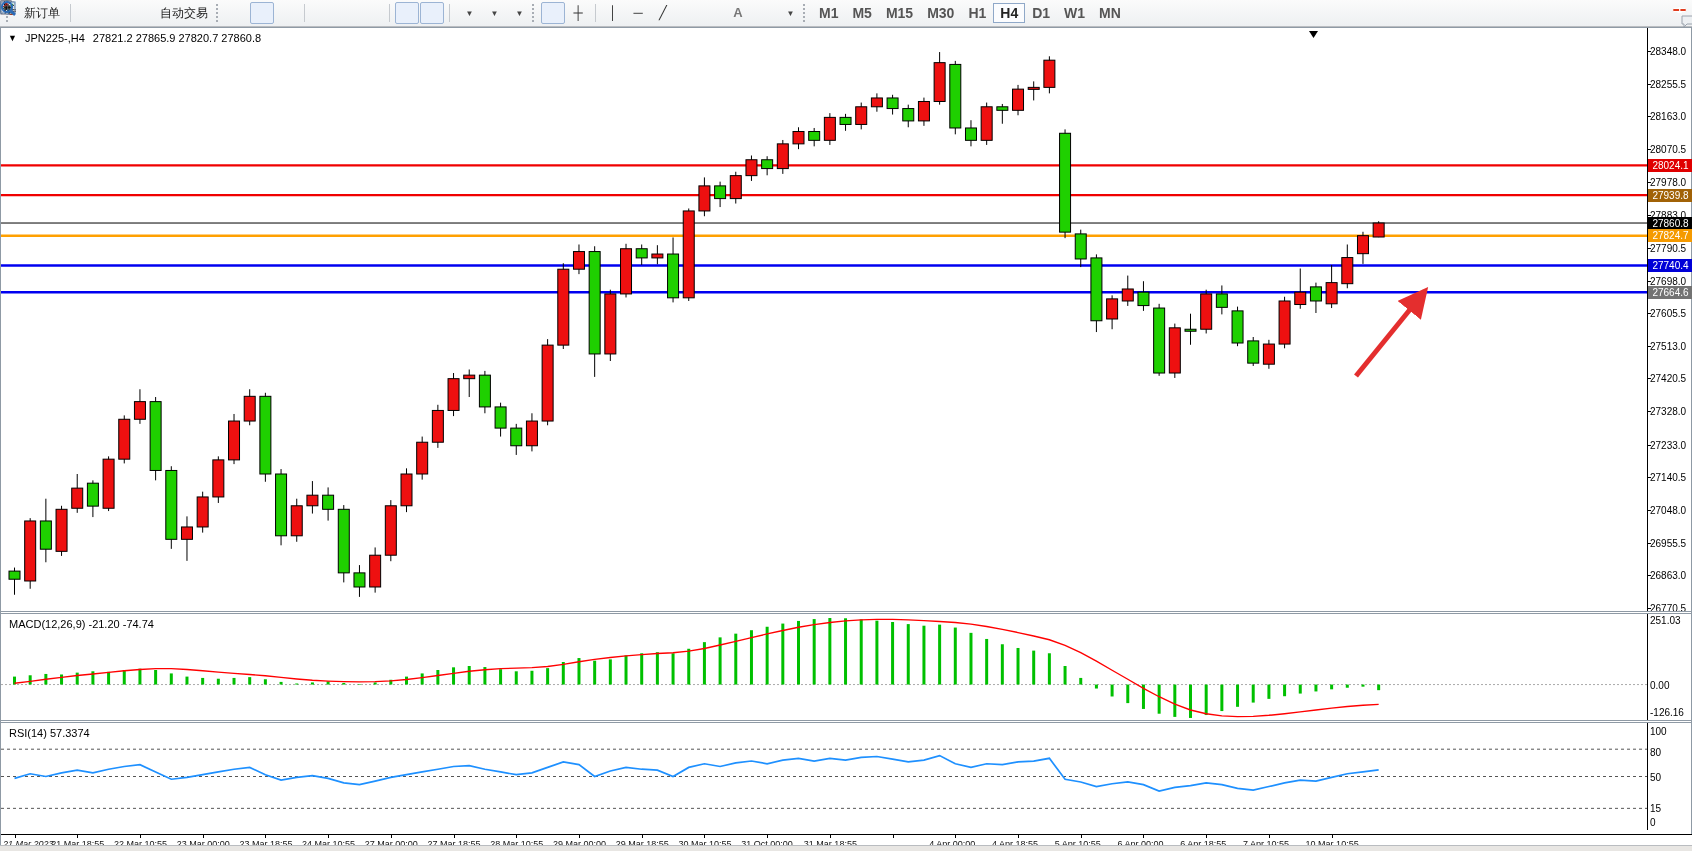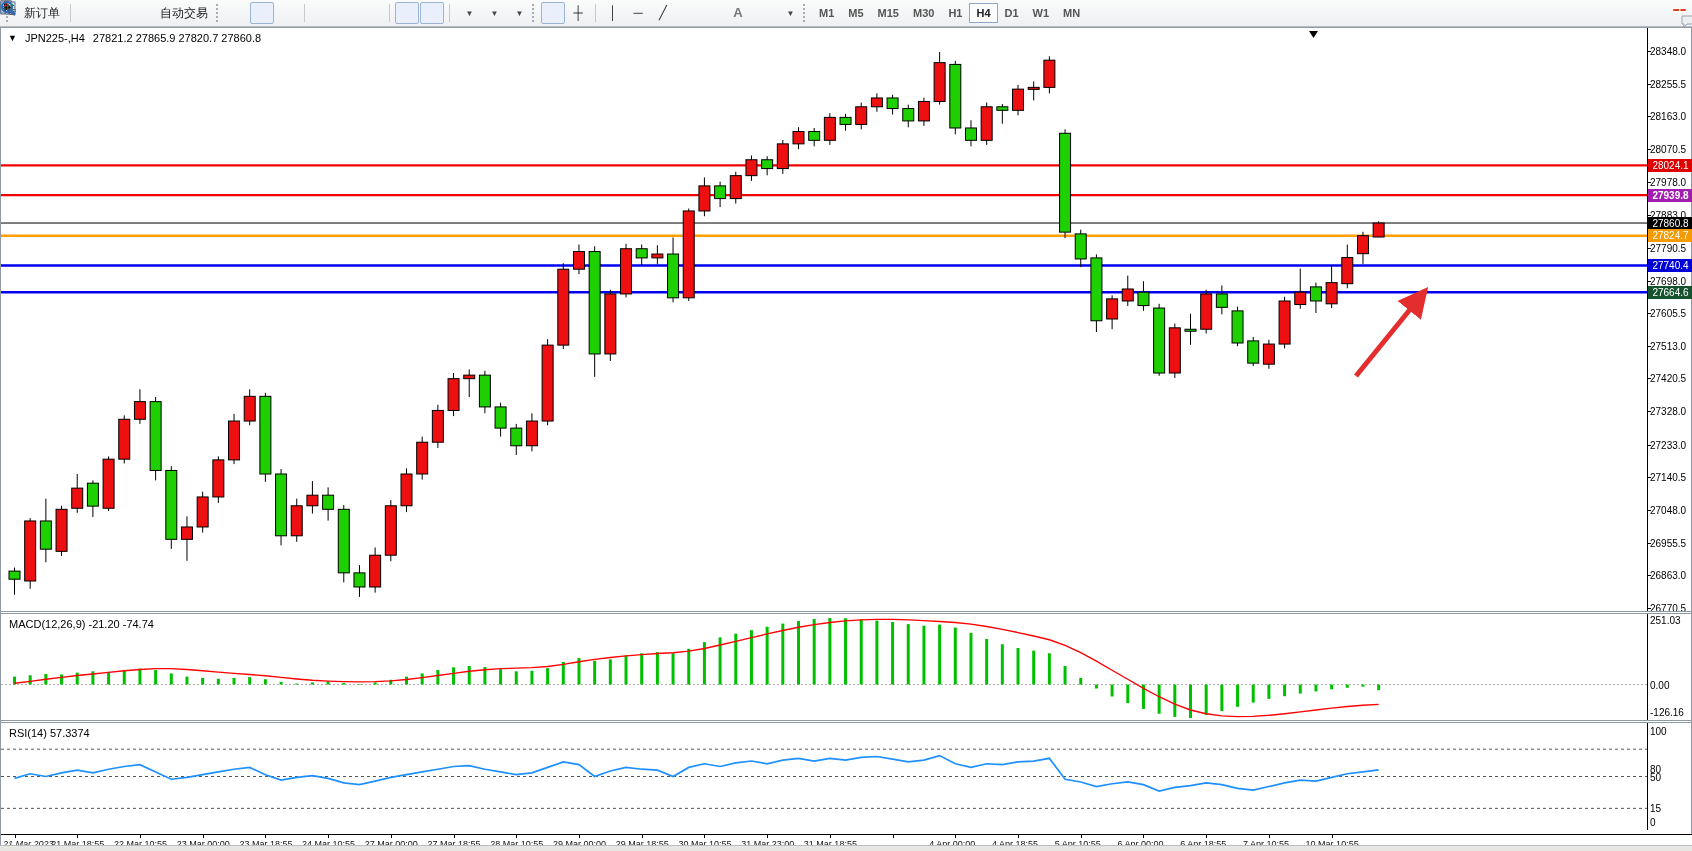--- a/index.html
+++ b/index.html
@@ -5,21 +5,21 @@
   html,body{margin:0;padding:0;background:#d4d0c8;}
   *{box-sizing:border-box;}
   #app{position:relative;width:1692px;height:851px;background:#fff;font-family:"Liberation Sans",sans-serif;overflow:hidden;}
   
   #toolbar{position:absolute;left:0;top:0;width:1692px;height:27px;background:linear-gradient(#fbfbfb,#eef0f2);border-bottom:1px solid #b9bcc0;display:flex;align-items:center;padding:0 4px;gap:1px;}
   .grip{width:4px;height:18px;border-left:2px dotted #a8adb4;margin:0 4px 0 2px;}
   .sep{width:1px;height:18px;background:#c6cacf;margin:0 4px;}
   .tbtn{height:22px;min-width:24px;display:flex;align-items:center;justify-content:center;gap:4px;padding:0 4px;border:1px solid transparent;border-radius:2px;font-size:12px;color:#222;cursor:default;}
   .tbtn.sel{background:#e9f0fb;border-color:#9cb4d4;}
   .tbtn .caret{font-size:8px;color:#444;margin-left:1px;}
-  .tf{height:20px;padding:0 6px;font-size:11px;font-weight:bold;color:#555;display:flex;align-items:center;border:1px solid transparent;}
+  .tf{height:20px;padding:0 6px;font-size:14px;font-weight:bold;color:#555;display:flex;align-items:center;border:1px solid transparent;}
   .tf.sel{background:#fbfcfe;border-color:#8fa8c8;color:#222;}
   #tb-right{margin-left:auto;display:flex;align-items:center;gap:10px;padding-right:8px;}
   .badge{position:absolute;top:-5px;right:-7px;background:#e03c1e;color:#fff;border-radius:8px;font-size:9px;font-weight:bold;padding:1px 4px;border:1px solid #fff;}
   
   #chartwin{position:absolute;left:0;top:27px;width:1692px;height:818px;background:#fff;border:1px solid #8f9aa5;}
   #title{position:absolute;left:7px;top:4px;font-size:11px;color:#000;display:flex;gap:8px;align-items:center;z-index:30;}
   #title .tri{font-size:9px;}
   .panel-sep{position:absolute;left:0;width:100%;height:3px;background:#fff;border-top:1px solid #8f9aa5;border-bottom:1px solid #8f9aa5;z-index:25;}
   svg{position:absolute;left:0;top:0;}
   .axis-col{position:absolute;left:1646px;width:46px;z-index:20;}
@@ -605,30 +605,30 @@
         <div style="position: absolute; left: -1px; top: 449.357px; width: 4px; height: 1px; background: rgb(0, 0, 0);"></div>
         <div class="pl" style="top: 477.017px;">27048.0</div>
         <div style="position: absolute; left: -1px; top: 482.017px; width: 4px; height: 1px; background: rgb(0, 0, 0);"></div>
         <div class="pl" style="top: 509.678px;">26955.5</div>
         <div style="position: absolute; left: -1px; top: 514.678px; width: 4px; height: 1px; background: rgb(0, 0, 0);"></div>
         <div class="pl" style="top: 542.339px;">26863.0</div>
         <div style="position: absolute; left: -1px; top: 547.339px; width: 4px; height: 1px; background: rgb(0, 0, 0);"></div>
         <div class="pl" style="top: 575px;">26770.5</div>
         <div style="position: absolute; left: -1px; top: 580px; width: 4px; height: 1px; background: rgb(0, 0, 0);"></div>
         <div class="pbadge" style="top: 130.866px; background: rgb(224, 0, 0);">28024.1</div>
-        <div class="pbadge" style="top: 160.631px; background: #a21caf; font-weight: bold;">27939.8</div>
+        <div class="pbadge" style="top: 160.631px; background: #a16207;">27939.8</div>
         <div class="pbadge" style="top: 188.526px; background: rgb(0, 0, 0);">27860.8</div>
         <div class="pbadge" style="top: 201.272px; background: rgb(245, 154, 0);">27824.7</div>
         <div class="pbadge" style="top: 231.038px; background: rgb(0, 0, 216);">27740.4</div>
-        <div class="pbadge" style="top: 257.802px; background: #14532d;">27664.6</div>
+        <div class="pbadge" style="top: 257.802px; background: #737373;">27664.6</div>
         <div class="pl" style="top: 587px;">251.03</div>
         <div class="pl" style="top: 651.553px;">0.00</div>
         <div class="pl" style="top: 679px;">-126.16</div>
         <div class="pl" style="top: 698px;">100</div>
-        <div class="pl" style="top: 736px;">80</div>
+        <div class="pl" style="top: 719px;">80</div>
         <div class="pl" style="top: 743.5px;">50</div>
         <div class="pl" style="top: 775.35px;">15</div>
         <div class="pl" style="top: 789px;">0</div>
       </div>
     <div id="timebar" style="border-top: 1px solid rgb(0, 0, 0);">
         <div class="tlab" style="left: 2px; top: 4px; font-style: italic;">21 Mar 2023</div>
         <div style="position: absolute; left: 13.5px; top: 0px; width: 1px; height: 3px; background: rgb(0, 0, 0);"></div>
         <div class="tlab" style="left: 50.22px; top: 4px;">21 Mar 18:55</div>
         <div style="position: absolute; left: 76.22px; top: 0px; width: 1px; height: 3px; background: rgb(0, 0, 0);"></div>
         <div class="tlab" style="left: 112.94px; top: 4px;">22 Mar 10:55</div>
@@ -644,21 +644,21 @@
         <div class="tlab" style="left: 426.54px; top: 4px;">27 Mar 18:55</div>
         <div style="position: absolute; left: 452.54px; top: 0px; width: 1px; height: 3px; background: rgb(0, 0, 0);"></div>
         <div class="tlab" style="left: 489.26px; top: 4px;">28 Mar 10:55</div>
         <div style="position: absolute; left: 515.26px; top: 0px; width: 1px; height: 3px; background: rgb(0, 0, 0);"></div>
         <div class="tlab" style="left: 551.98px; top: 4px;">29 Mar 00:00</div>
         <div style="position: absolute; left: 577.98px; top: 0px; width: 1px; height: 3px; background: rgb(0, 0, 0);"></div>
         <div class="tlab" style="left: 614.7px; top: 4px;">29 Mar 18:55</div>
         <div style="position: absolute; left: 640.7px; top: 0px; width: 1px; height: 3px; background: rgb(0, 0, 0);"></div>
         <div class="tlab" style="left: 677.42px; top: 4px;">30 Mar 10:55</div>
         <div style="position: absolute; left: 703.42px; top: 0px; width: 1px; height: 3px; background: rgb(0, 0, 0);"></div>
-        <div class="tlab" style="left: 740.14px; top: 4px;">31 Mar 23:00</div>
+        <div class="tlab" style="left: 740.14px; top: 4px;">31 Oct 00:00</div>
         <div style="position: absolute; left: 766.14px; top: 0px; width: 1px; height: 3px; background: rgb(0, 0, 0);"></div>
         <div class="tlab" style="left: 802.86px; top: 4px;">31 Mar 18:55</div>
         <div style="position: absolute; left: 828.86px; top: 0px; width: 1px; height: 3px; background: rgb(0, 0, 0);"></div>
         <div class="tlab" style="left: 865.58px; top: 4px; margin-top: 12px;">3 Apr 10:55</div>
         <div style="position: absolute; left: 891.58px; top: 0px; width: 1px; height: 3px; background: rgb(0, 0, 0);"></div>
         <div class="tlab" style="left: 928.3px; top: 4px;">4 Apr 00:00</div>
         <div style="position: absolute; left: 954.3px; top: 0px; width: 1px; height: 3px; background: rgb(0, 0, 0);"></div>
         <div class="tlab" style="left: 991.02px; top: 4px; text-align: center;">4 Apr 18:55</div>
         <div style="position: absolute; left: 1017.02px; top: 0px; width: 1px; height: 3px; background: rgb(0, 0, 0);"></div>
         <div class="tlab" style="left: 1053.74px; top: 4px;">5 Apr 10:55</div>

